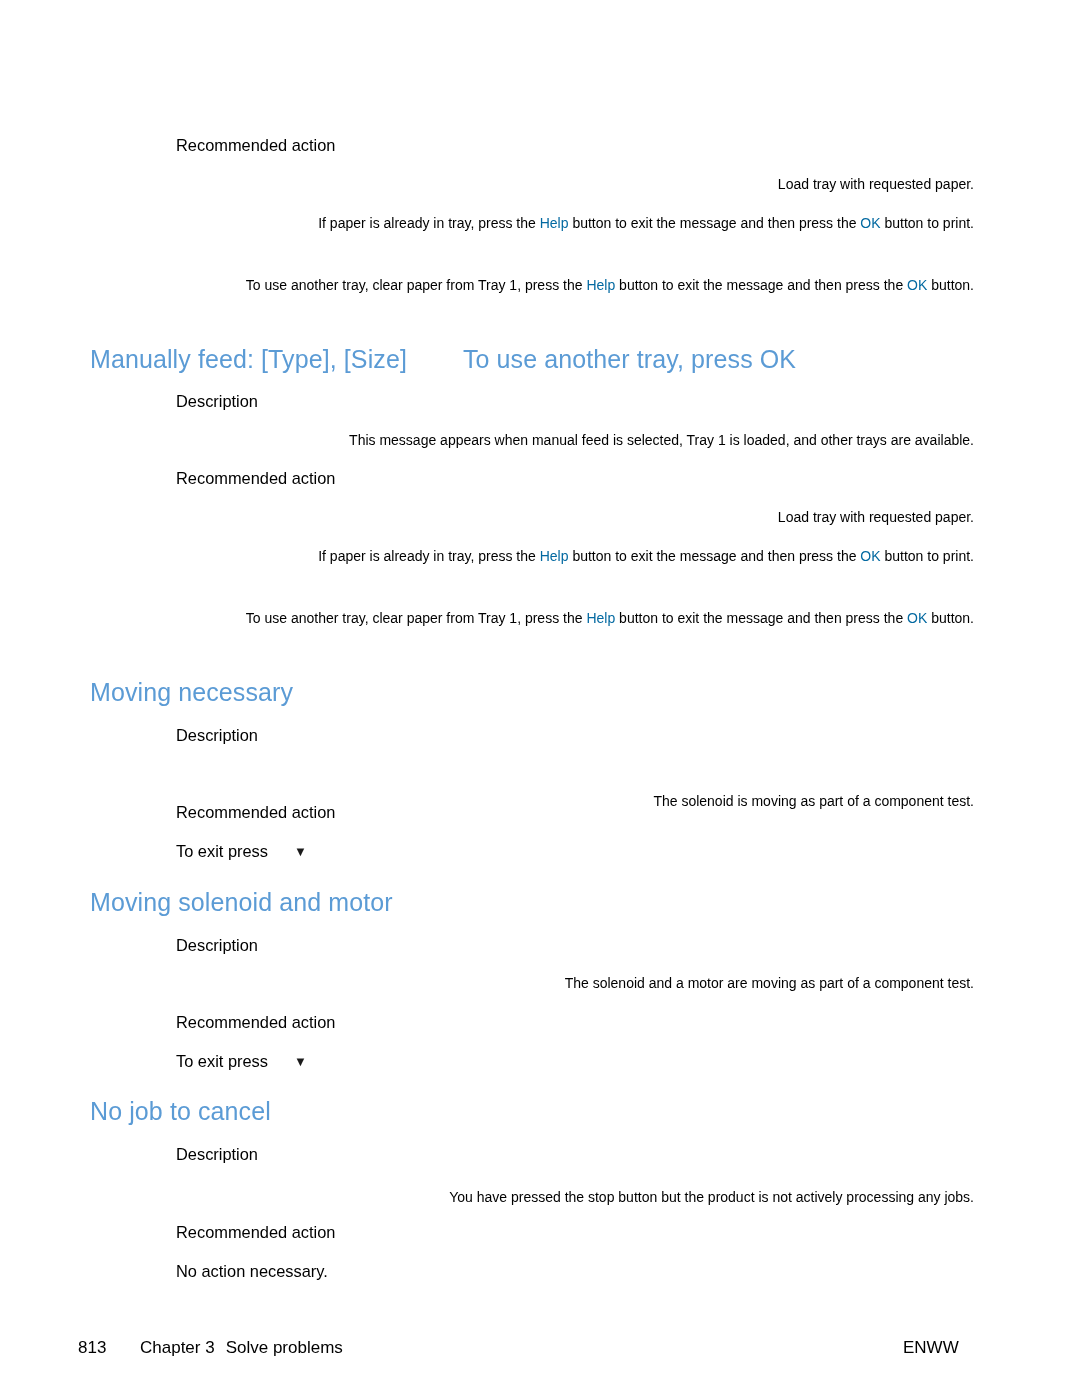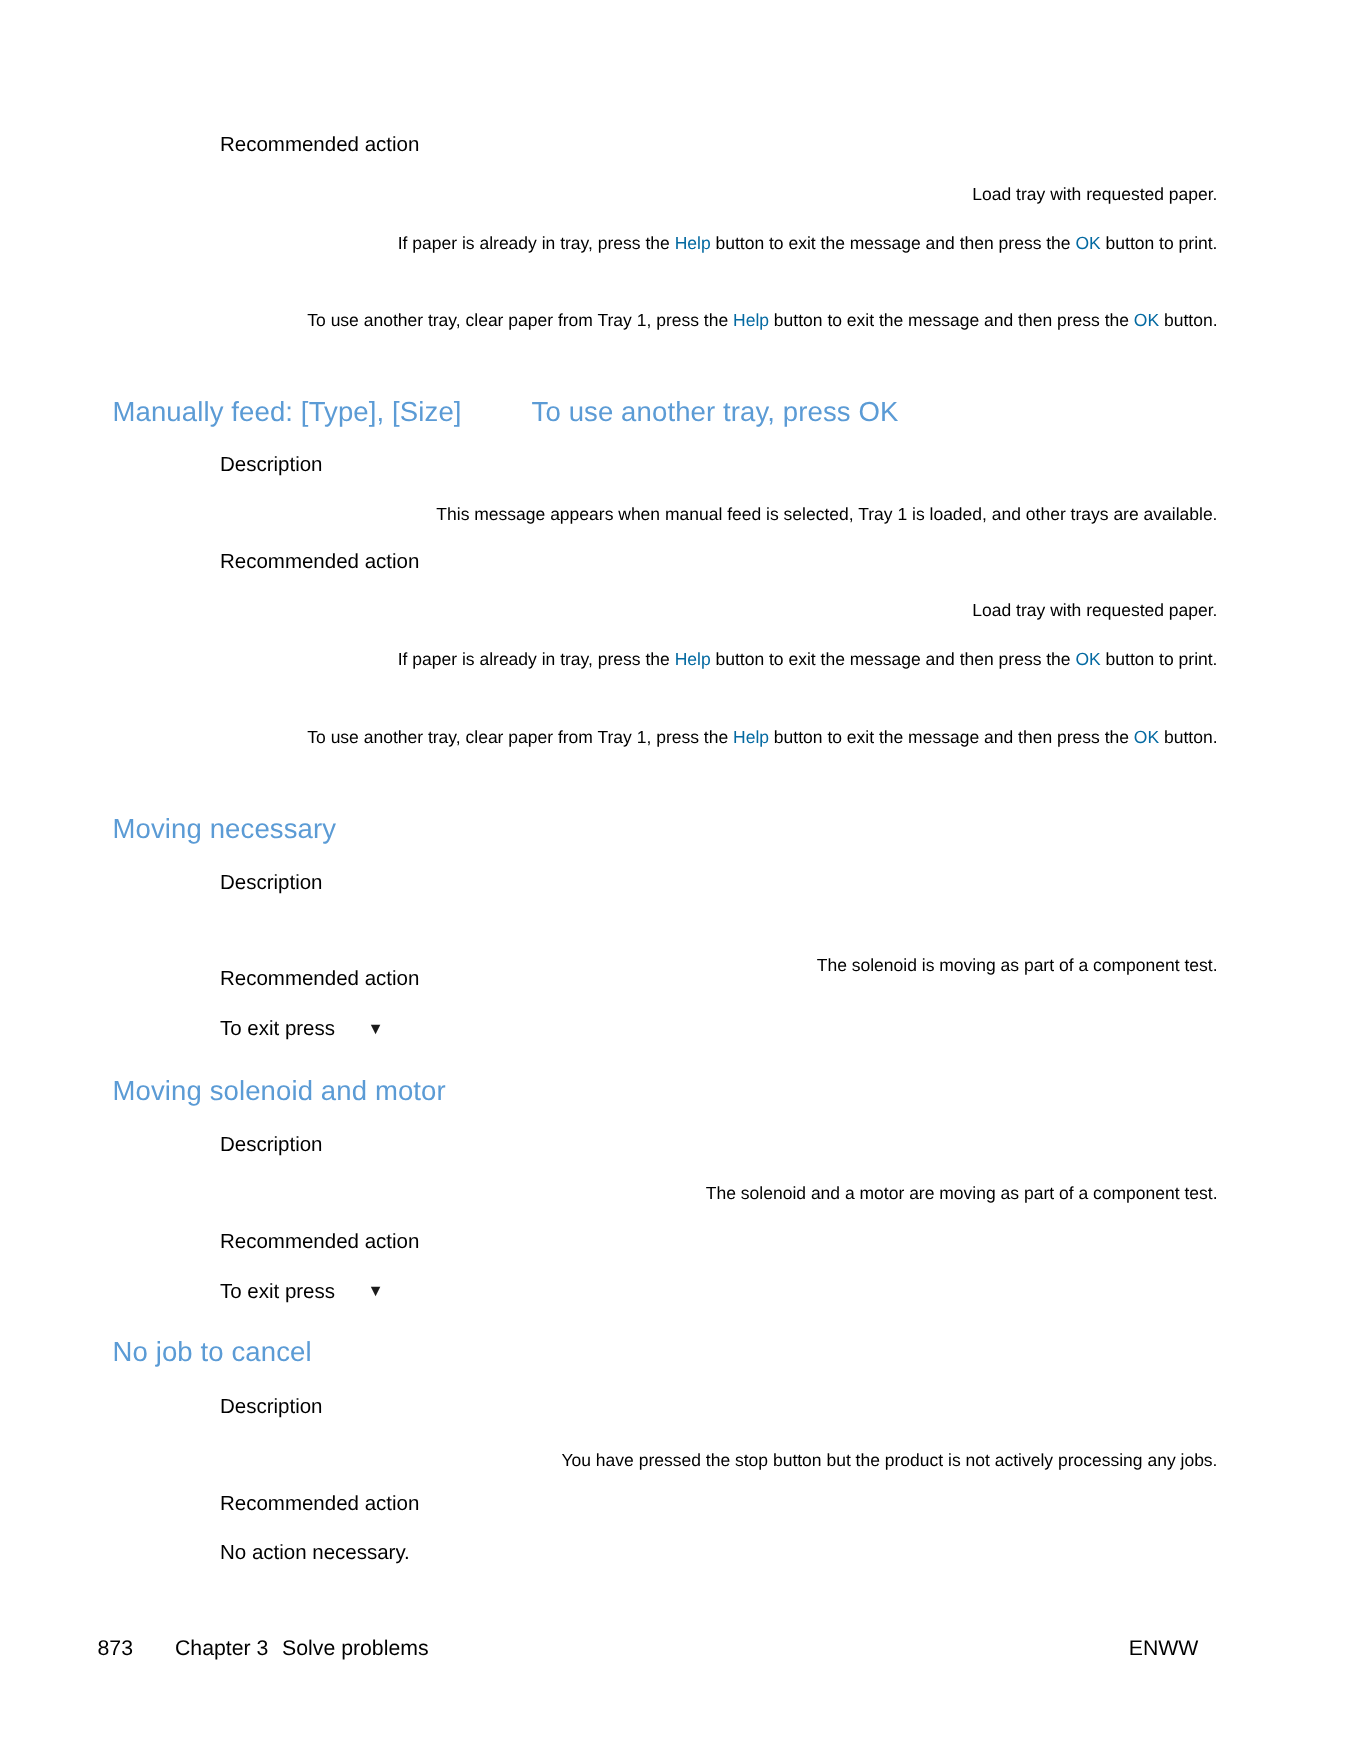--- a/index.html
+++ b/index.html
@@ -14,37 +14,38 @@
     font-family: "Liberation Sans", sans-serif;
     color: #000000;
     -webkit-font-smoothing: antialiased;
   }
 
   .page {
     position: relative;
     width: 1080px;
     height: 984px;
     box-sizing: border-box;
+    margin-top: 29px;
   }
 
   
   .content {
     position: absolute;
     left: 0;
     top: 0;
     width: 1080px;
   }
 
   
   .h2 {
     position: absolute;
     left: 90px;
     width: 900px;
     color: #5b9bd5;
-    font-size: 22px;
+    font-size: 25px;
     font-weight: 400;
     line-height: 28px;
     letter-spacing: 0.1px;
     white-space: nowrap;
   }
   .h2 .h2-alt {
     display: inline-block;
   }
   .h2-gap {
     display: inline-block;
@@ -180,17 +181,17 @@
     <div class="p" style="top:1157px">You have pressed the stop button but the product is not actively processing any jobs.</div>
 
     <div class="lbl" style="top:1192px">Recommended action</div>
 
     <div class="lbl" style="top:1231px">No action necessary.</div>
 
   </div>
 
   <div class="footer">
     <div class="footer-left">
-      <span class="pagenum">873</span><span class="chap">Chapter 3</span><span>Solve problems</span>
+      <span class="pagenum">813</span><span class="chap">Chapter 3</span><span>Solve problems</span>
     </div>
     <div class="footer-right">ENWW</div>
   </div>
 </div>
 
 </body></html>

